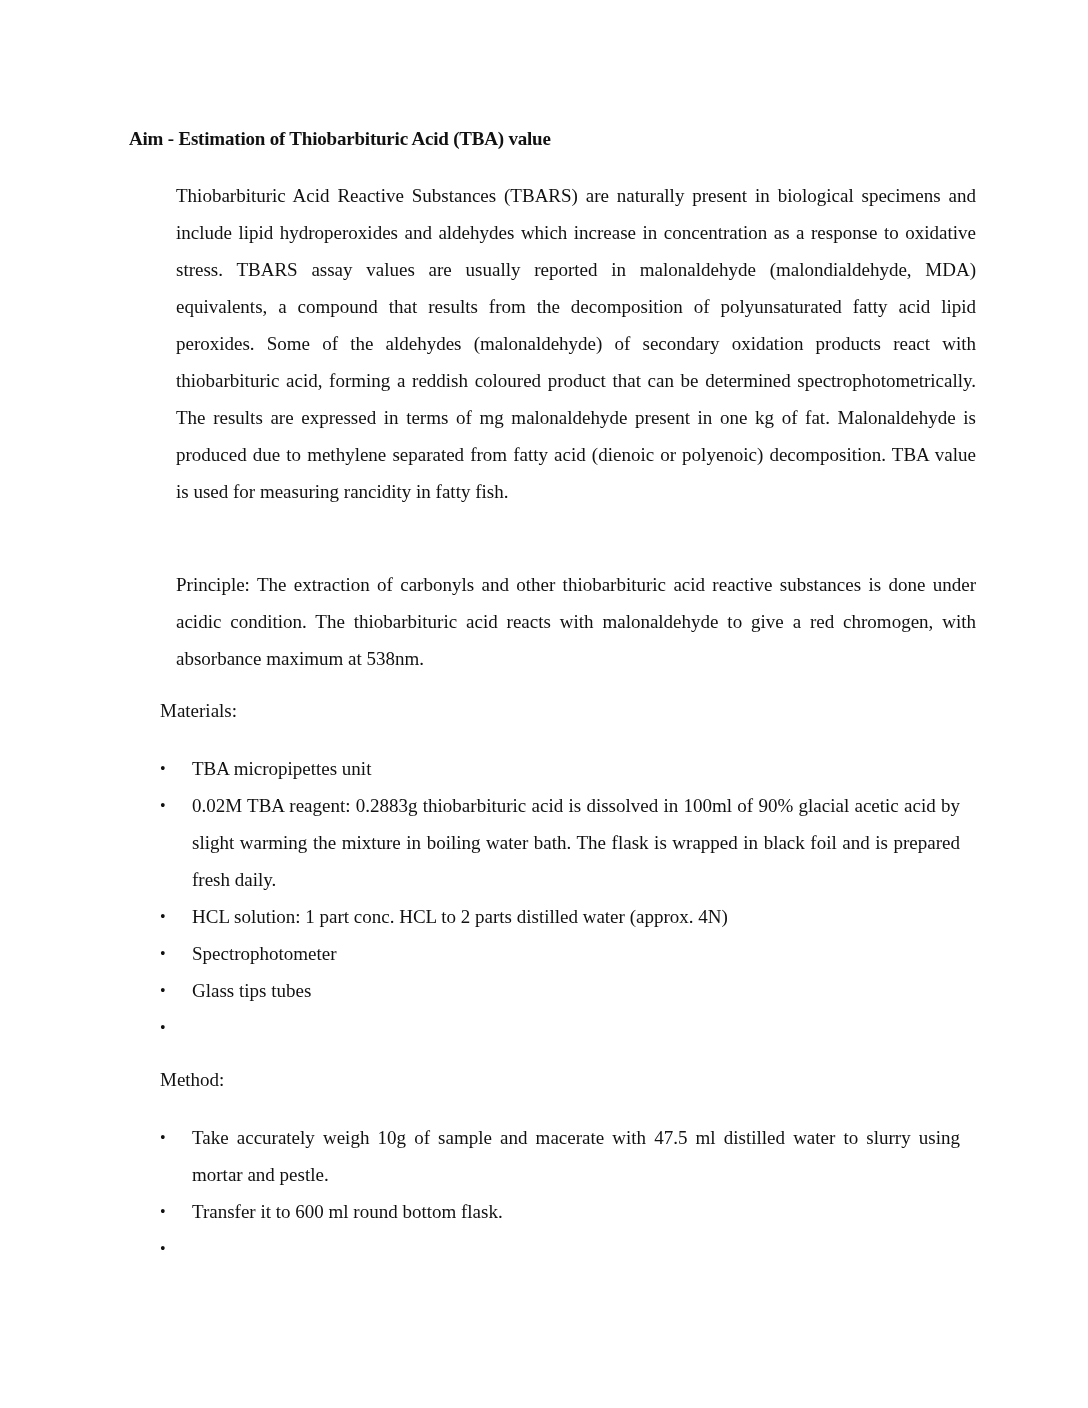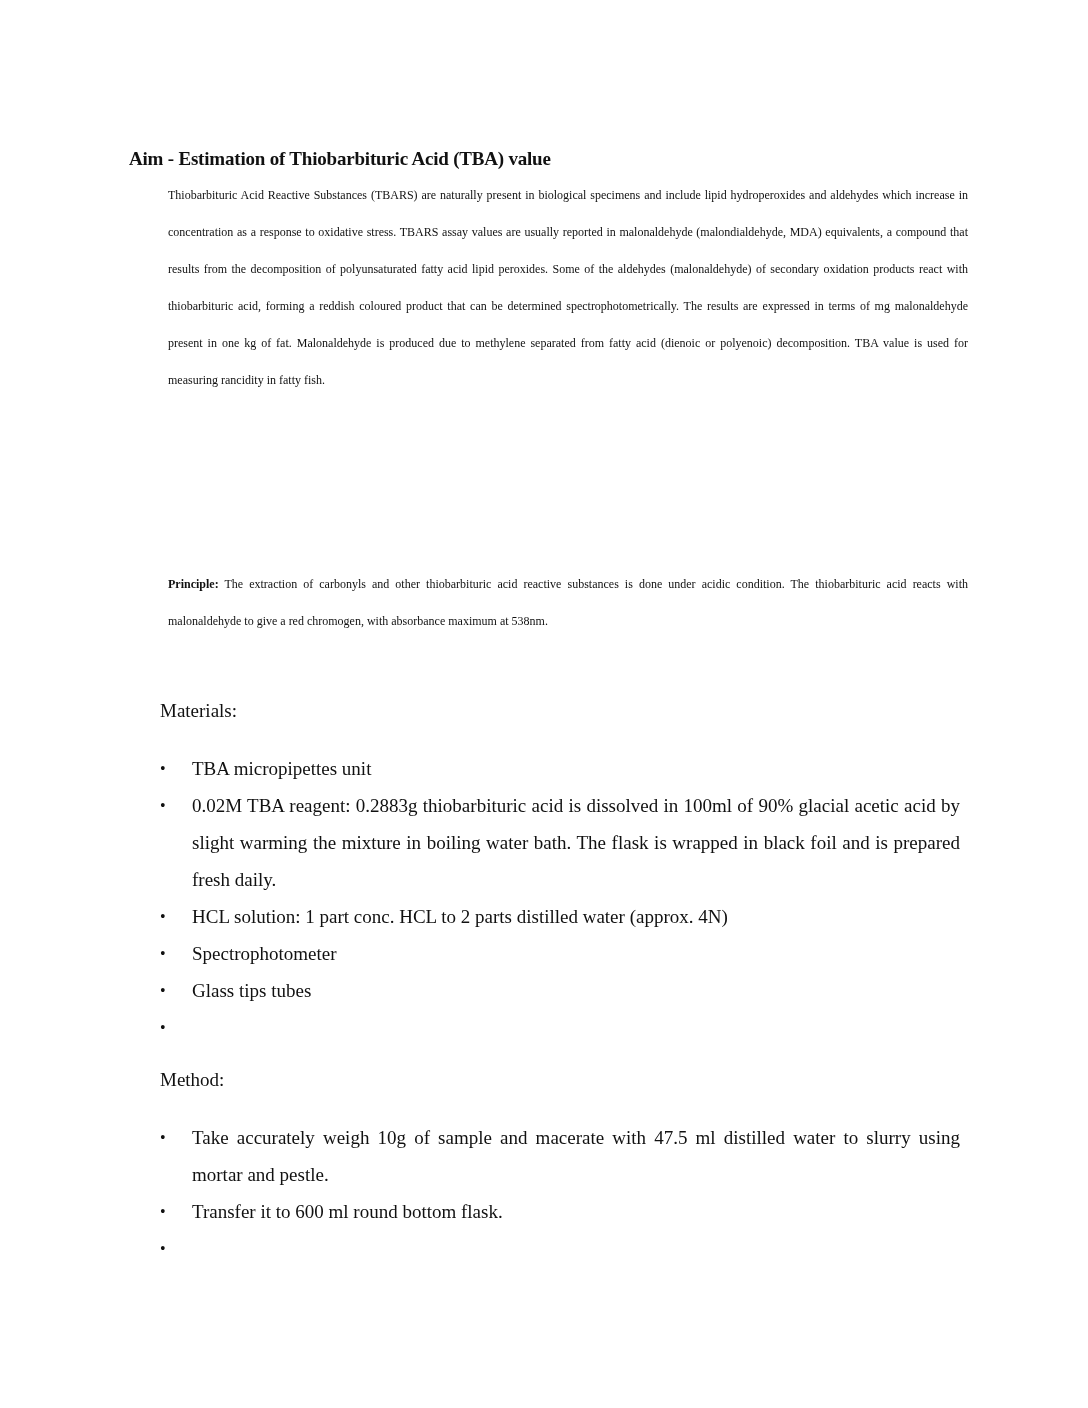--- a/index.html
+++ b/index.html
@@ -1,23 +1,23 @@
 <!DOCTYPE html>
 <html><head>
 <meta charset="utf-8">
 <style>
   html, body { margin:0; padding:0; background:#ffffff; }
   body { width:1088px; height:1408px; position:relative; overflow:hidden;
          font-family:"Liberation Serif", serif; color:#111; }
   .page { position:absolute; left:0; top:0; width:1088px; height:1408px; }
-  .aim { position:absolute; left:129px; top:128px; font-size:19px; font-weight:bold; letter-spacing:-0.2px;margin-top:20px; }
-  .block { position:absolute; left:168px; width:800px; font-size:12px; line-height:37px; text-align:justify; }
+  .aim { position:absolute; left:129px; top:128px; font-size:19px; font-weight:bold; letter-spacing:-0.2px; }
+  .block { position:absolute; left:176px; width:800px; font-size:19px; line-height:37px; text-align:justify; }
   .intro { top:177px; }
   .principle { top:566px; }
-  .principle b { font-weight:bold; }
+  .principle b { font-weight:normal; }
   .heading { position:absolute; left:160px; font-size:19px; font-weight:normal; }
   .materials-h { top:700px; }
   .method-h { top:1069px; }
   ul.list { position:absolute; left:160px; width:800px; margin:0; padding:0; list-style:none; font-size:19px; line-height:37px; }
   ul.list li { position:relative; padding-left:32px; text-align:justify; }
   ul.list li .bullet { position:absolute; left:0; top:0; font-size:16px; }
   .materials-list { top:750px; }
   .method-list { top:1119px; }
 </style>
 </head>

